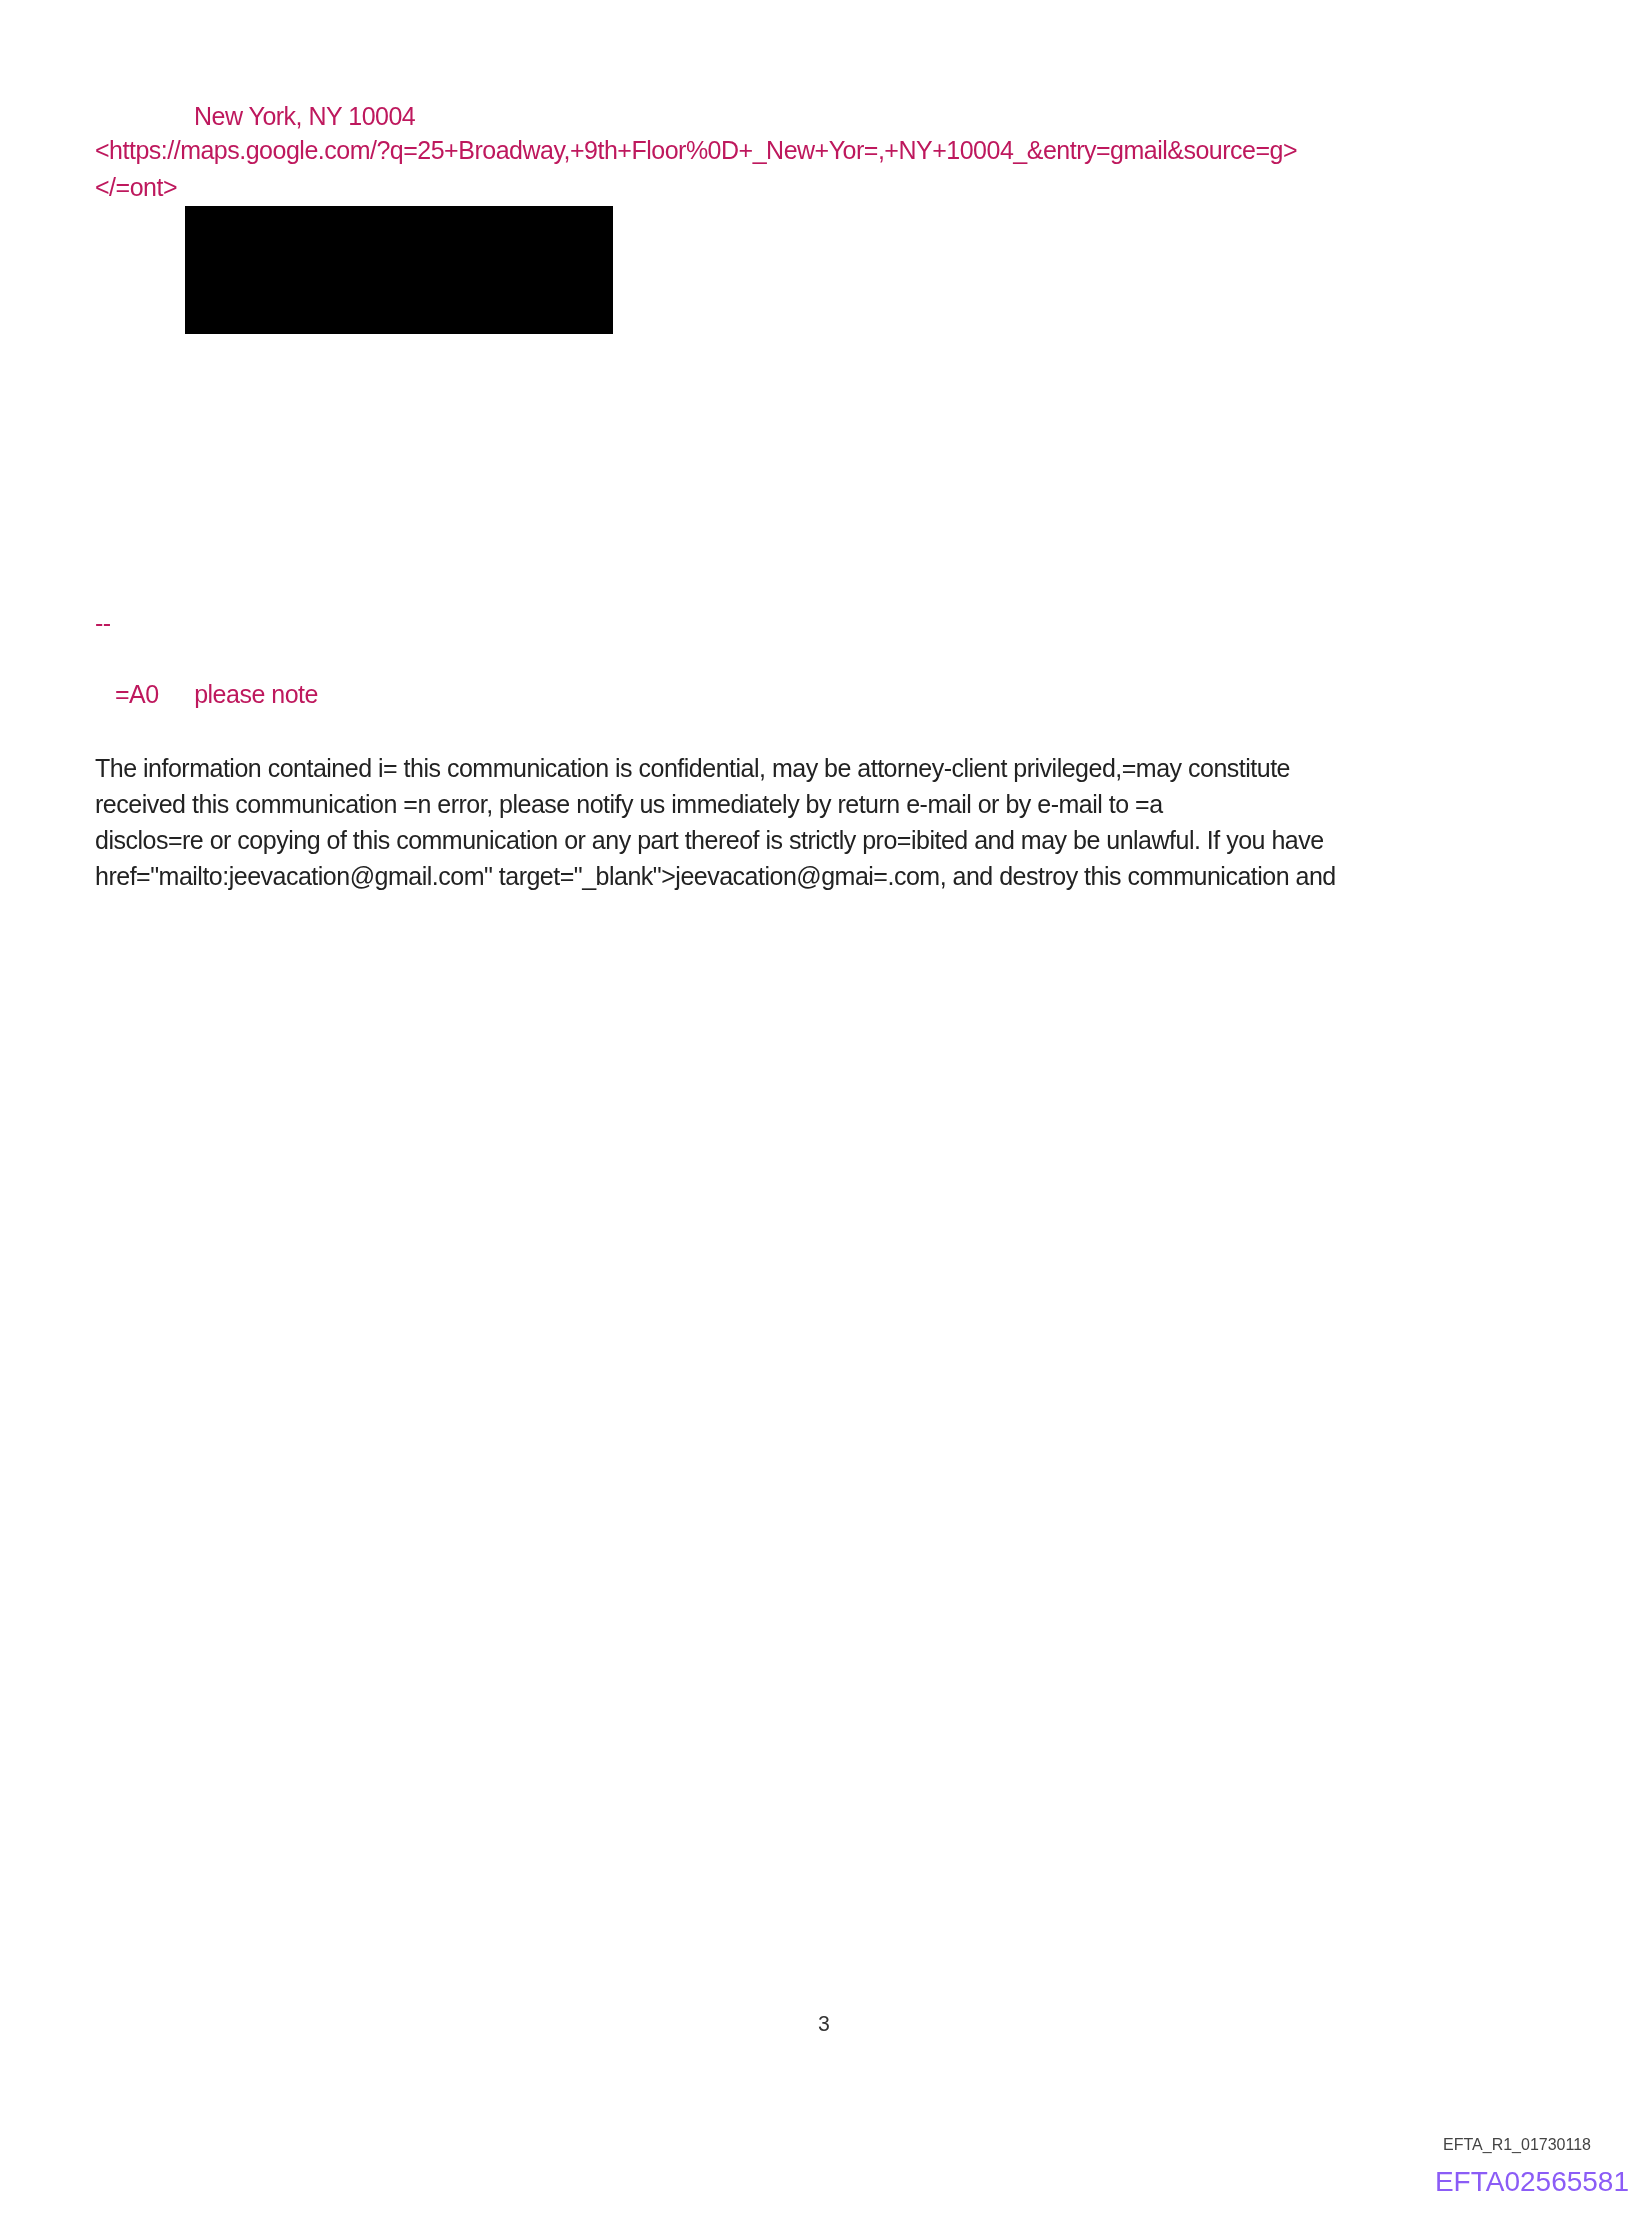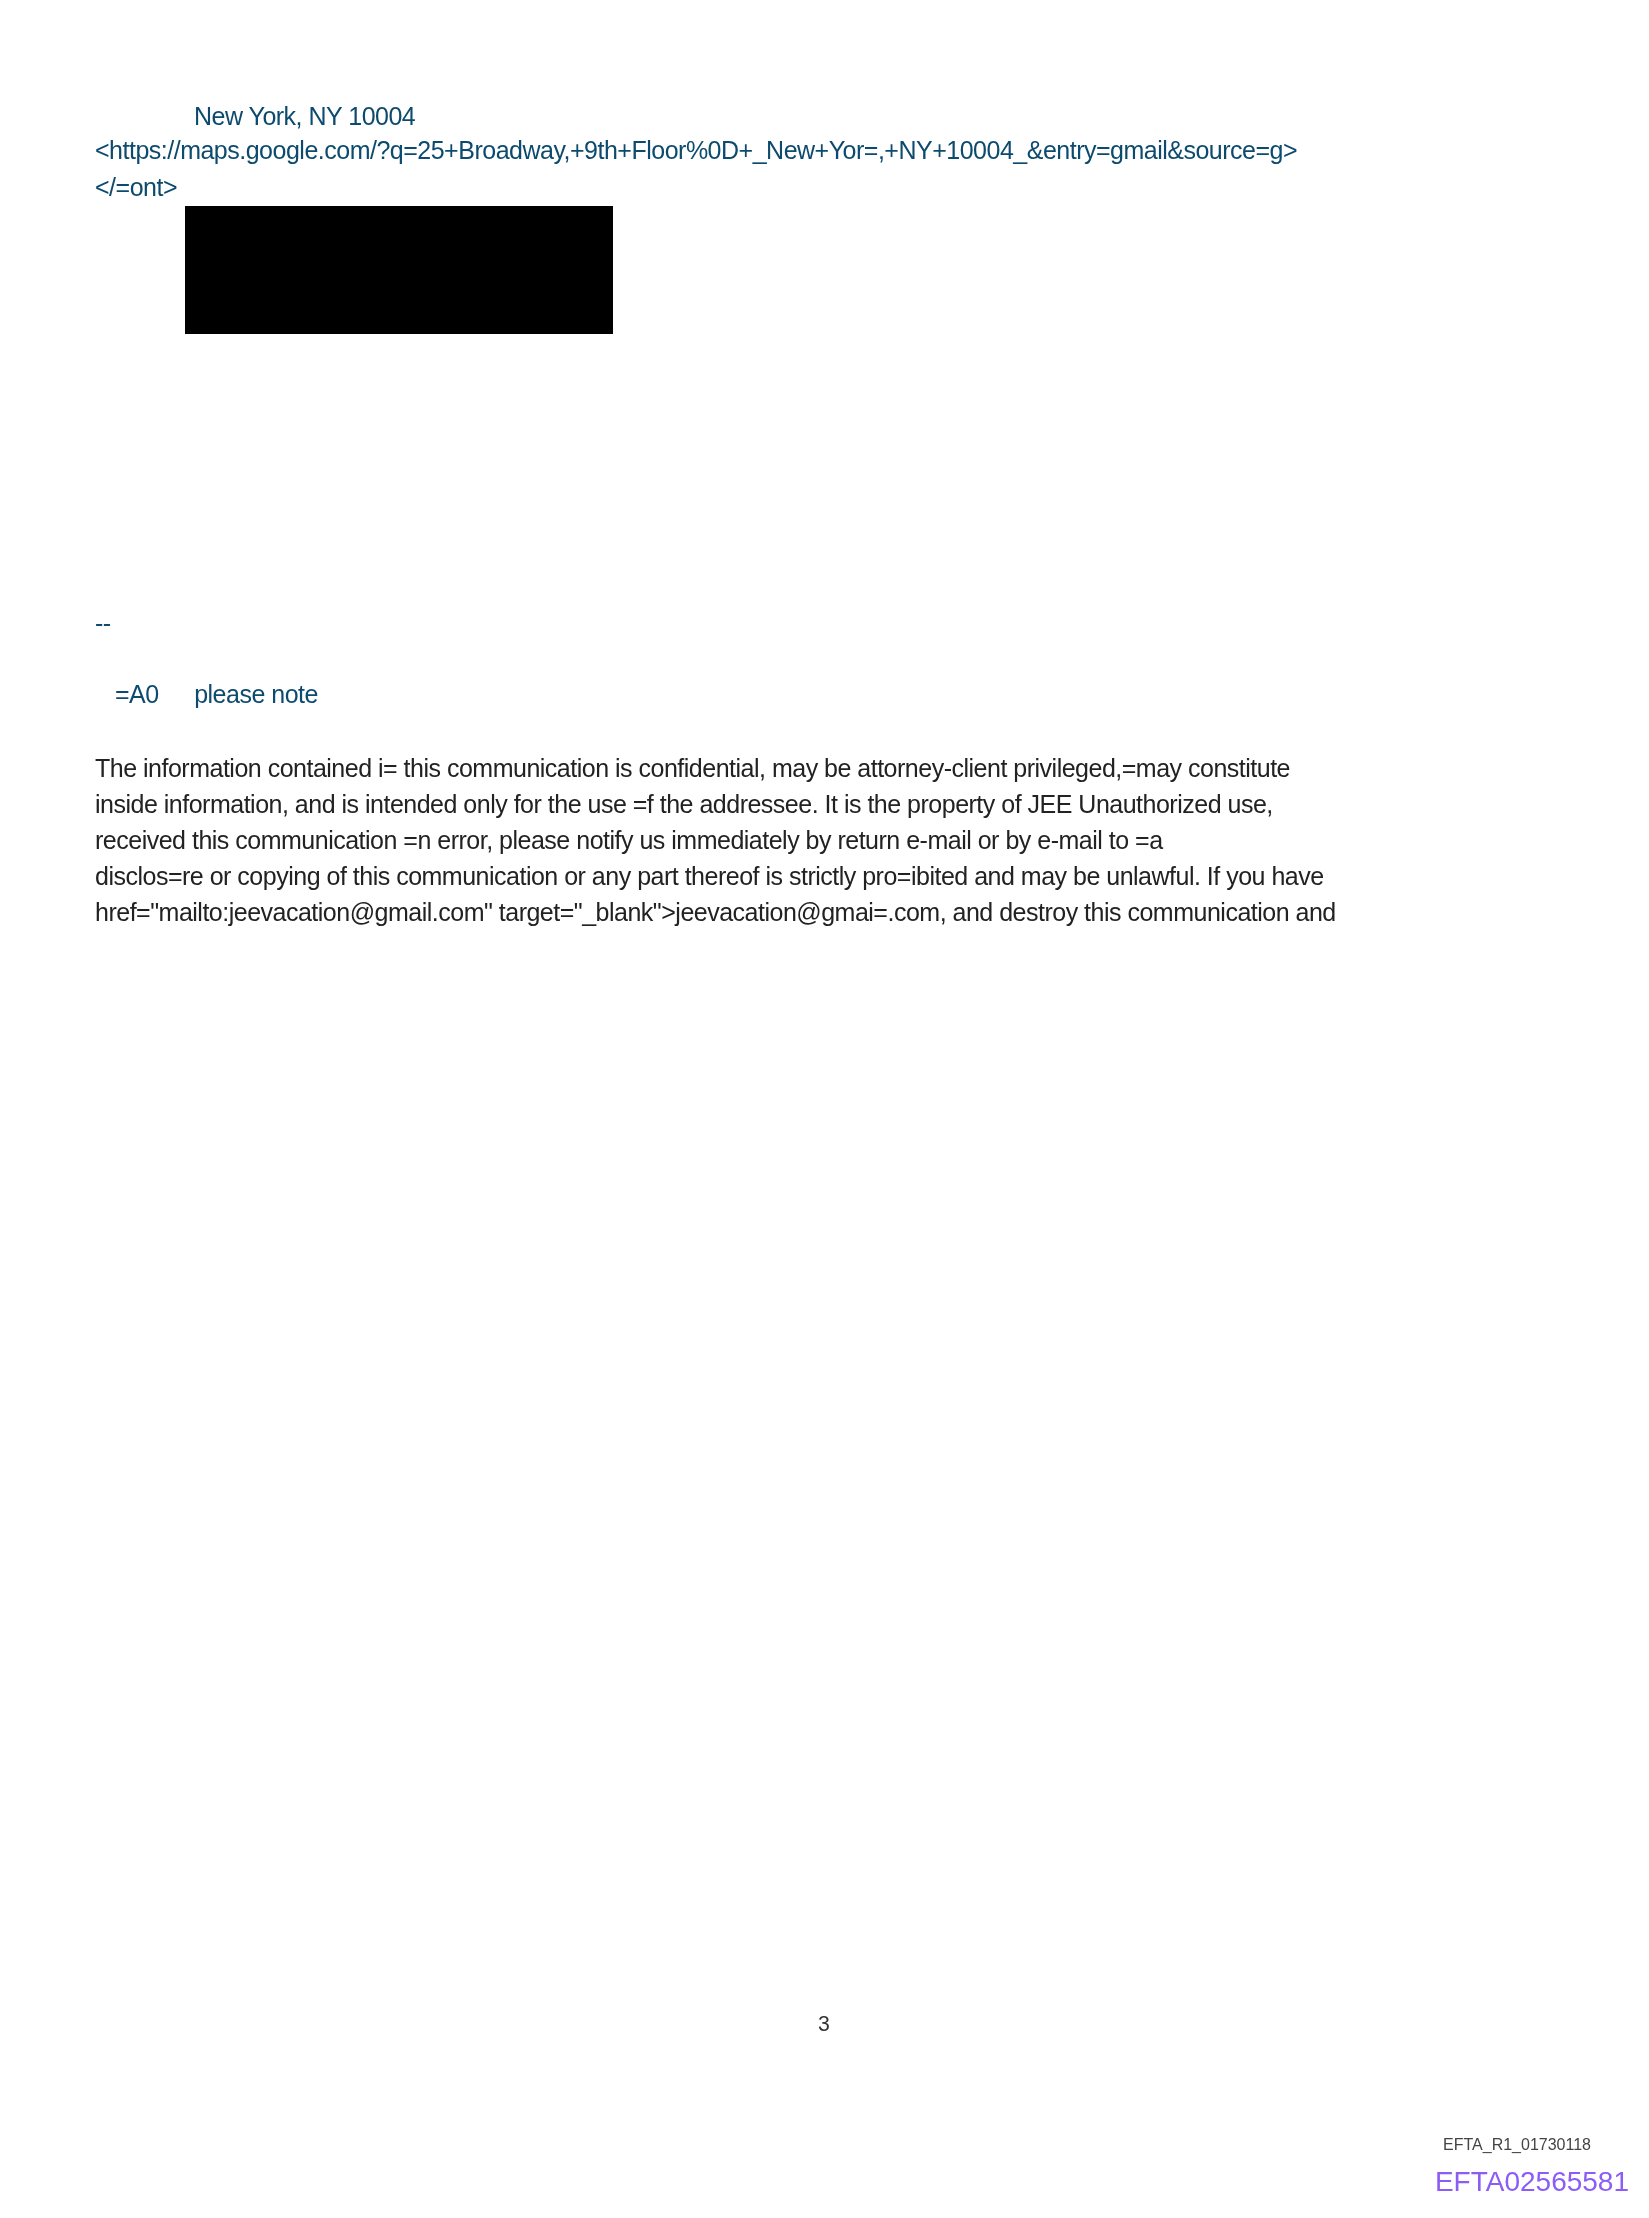--- a/index.html
+++ b/index.html
@@ -4,21 +4,21 @@
 <style>
   html, body { margin: 0; padding: 0; background: #ffffff; }
   body {
     width: 1650px; height: 2218px; position: relative; overflow: hidden;
     font-family: "Liberation Sans", "DejaVu Sans", sans-serif;
     color: #1f1f1f;
   }
   .t {
     position: absolute; left: 95px; white-space: nowrap;
     font-size: 25px; line-height: 36px; letter-spacing: -0.5px;
-    color: #0c4a6e;
+    color: #be185d;
   }
   .indent { left: 194px; }
   .redaction {
     position: absolute; left: 185px; top: 206px; width: 428px; height: 128px;
     background: #000;
   }
   .para {
     position: absolute; left: 95px; top: 750px; width: 1465px;
     font-size: 25px; line-height: 36px; letter-spacing: -0.5px; color: #222;
   }
@@ -46,21 +46,20 @@
 
 <div class="t" style="top:605px;">--</div>
 
 <div class="t" style="top:676px; left:115px;">
   <span>=A0</span>
   <span style="margin-left:29px;margin-top:12px;">please note</span>
 </div>
 
 <div class="para">
   <div>The information contained i= this communication is confidential, may be attorney-client privileged,=may constitute</div>
-  <div>inside information, and is intended only for the use =f the addressee. It is the property of JEE Unauthorized use,</div>
   <div>received this communication =n error, please notify us immediately by return e-mail or by e-mail to =a</div>
   <div>disclos=re or copying of this communication or any part thereof is strictly pro=ibited and may be unlawful. If you have</div>
   <div>href="mailto:jeevacation@gmail.com" target="_blank"&gt;jeevacation@gmai=.com, and destroy this communication and</div>
 </div>
 
 <div class="pagenum">3</div>
 
 <div class="ref1">EFTA_R1_01730118</div>
 <div class="ref2">EFTA02565581</div>
 

